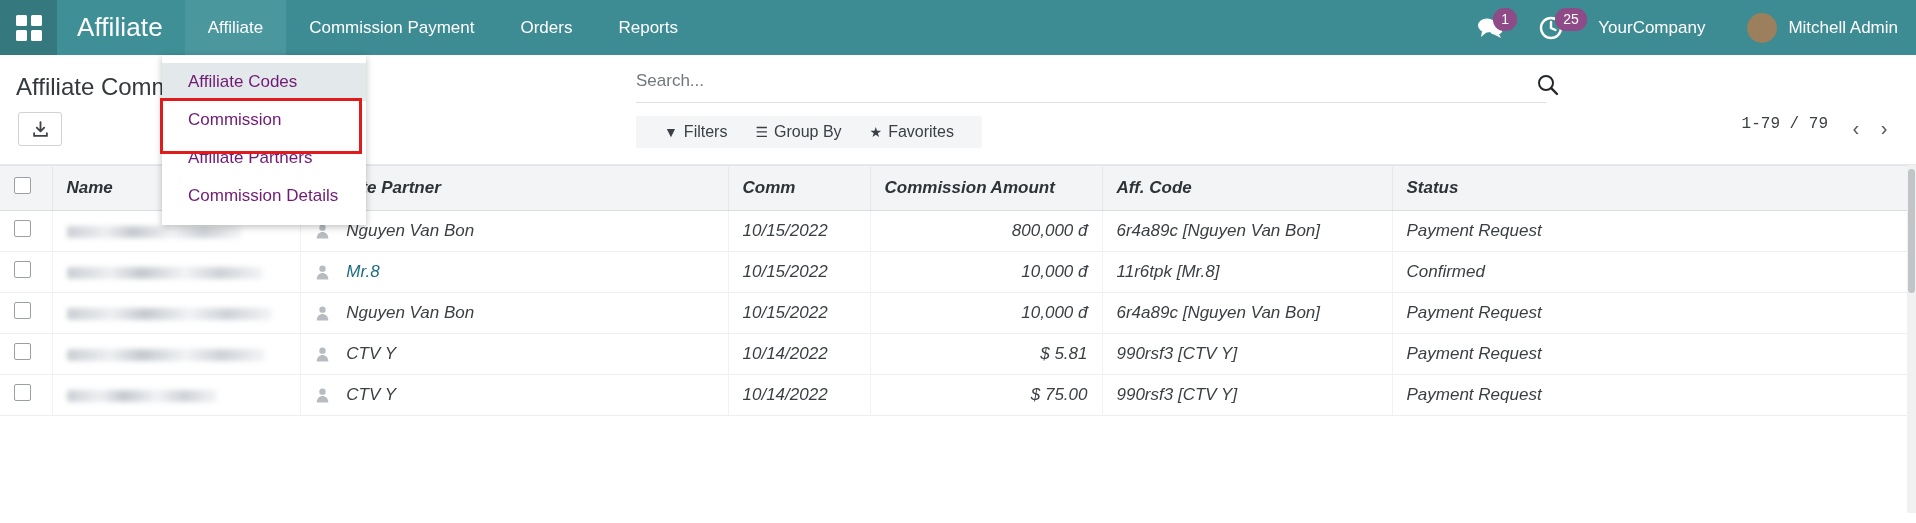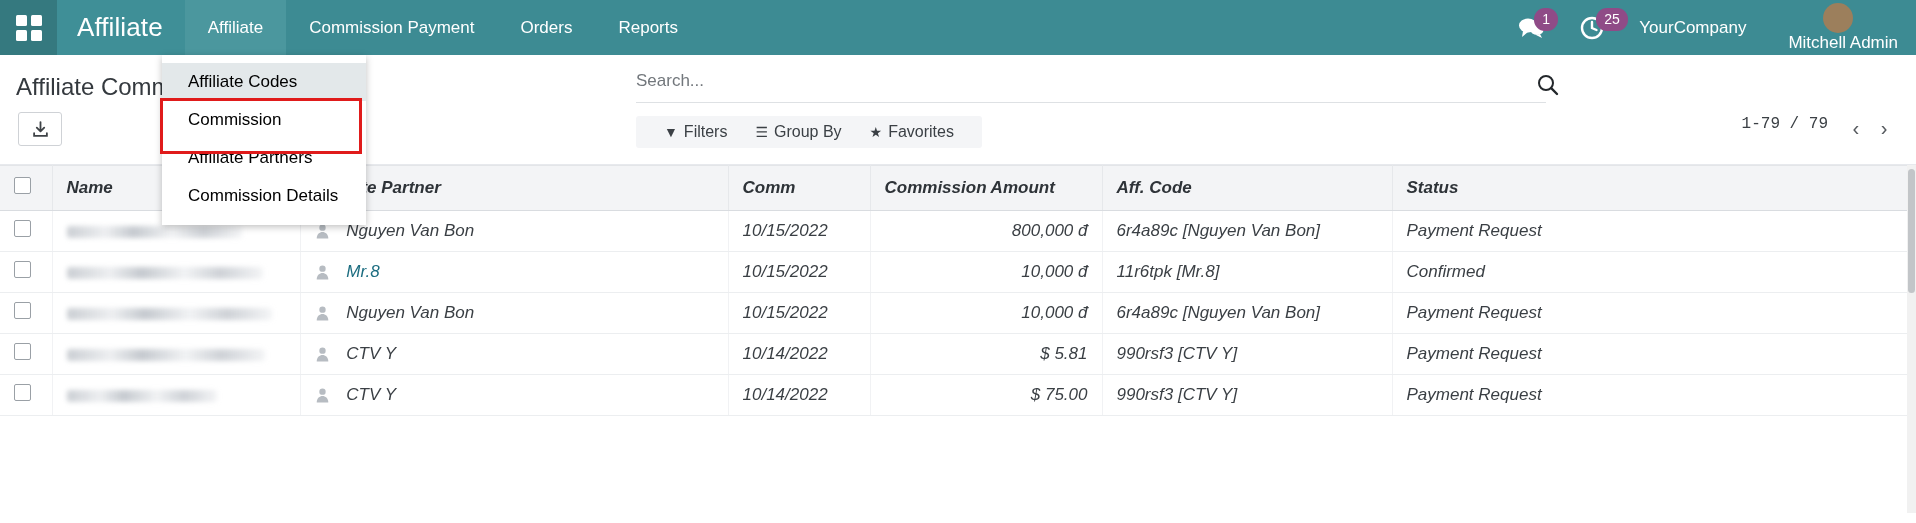--- a/index.html
+++ b/index.html
@@ -72,21 +72,21 @@
     background: #8f4b87;
     color: #fff;
     border-radius: 11px;
     font-size: 14px;
     line-height: 1;
     padding: 4px 8px 5px 8px;
     min-width: 22px;
     text-align: center;
   }
   .company-name { font-size: 17px; margin-right: 42px; }
-  .user-box { display: flex; align-items: center; flex-direction: column; }
+  .user-box { display: flex; align-items: center; }
   .avatar {
     width: 30px; height: 30px; border-radius: 50%;
     margin-right: 11px;
     background:
       radial-gradient(circle at 50% 78%, #5c5148 0 34%, transparent 35%),
       radial-gradient(circle at 50% 30%, #e7bc9c 0 26%, transparent 27%),
       radial-gradient(circle at 50% 18%, #4b3a2c 0 30%, transparent 31%),
       linear-gradient(160deg, #a98a63, #7d6games 0%, #6d563c);
     background-color: #9c7f5c;
     overflow: hidden;
@@ -242,21 +242,21 @@
     position: absolute;
     left: 162px; top: 55px;
     width: 204px;
     background: #ffffff;
     box-shadow: 0 2px 7px rgba(0,0,0,.25);
     z-index: 80;
     padding: 8px 0 10px 0;
   }
   .dd-item {
     font-size: 17px;
-    color: #000000;
+    color: #701a75;
     padding: 9px 26px;
     white-space: nowrap;
   }
   .dd-item.hover { background: #e3e8ea; }
   .dd-highlight {
     position: absolute;
     left: 160px; top: 98px;
     width: 202px; height: 56px;
     border: 3px solid #e01b1b;
     z-index: 90;

